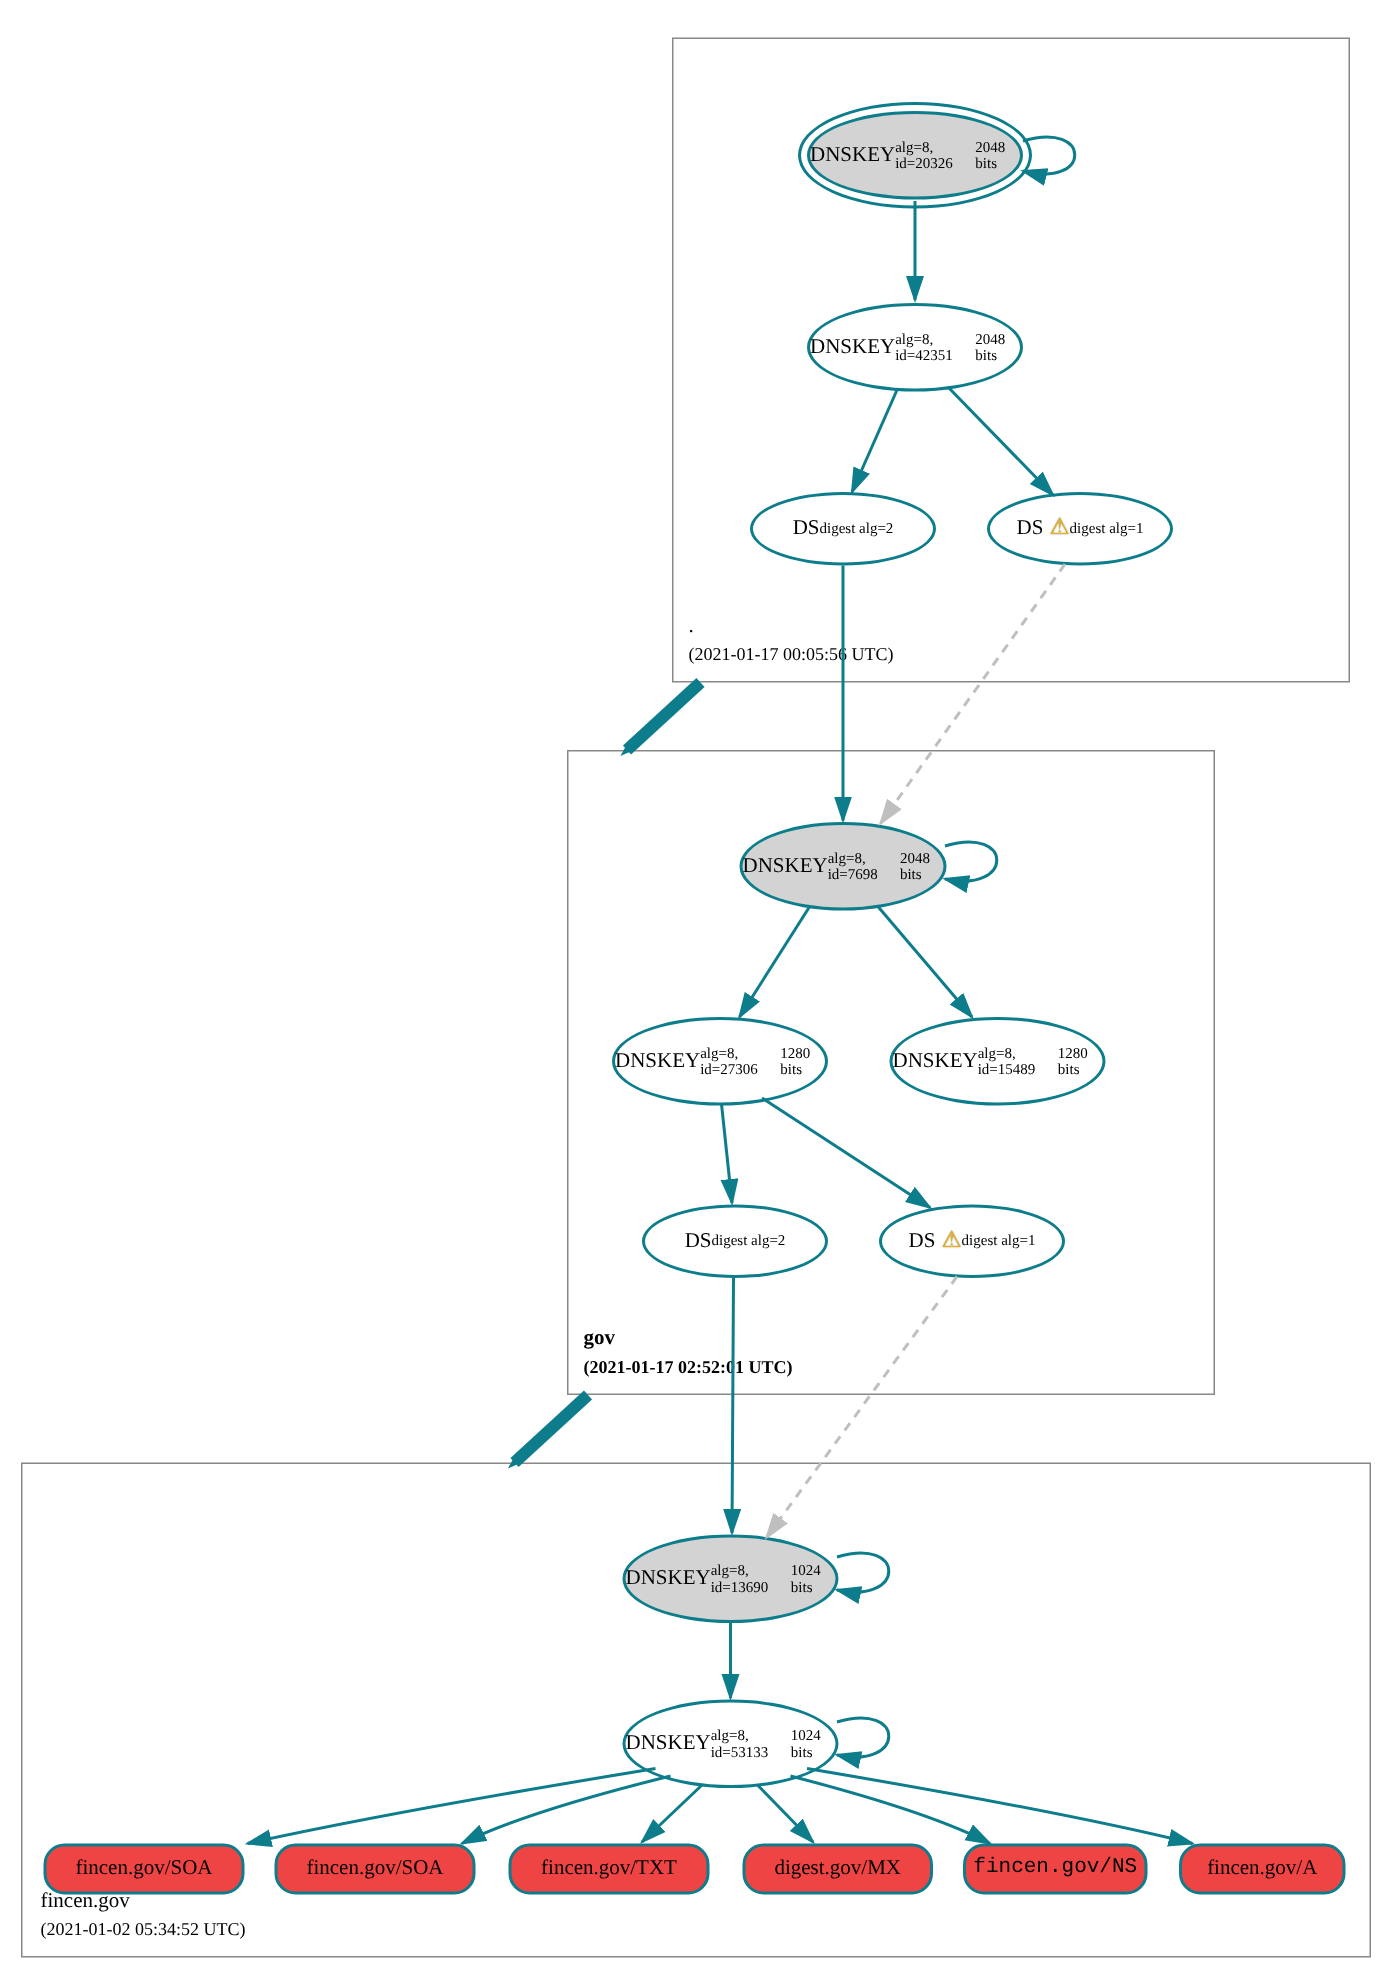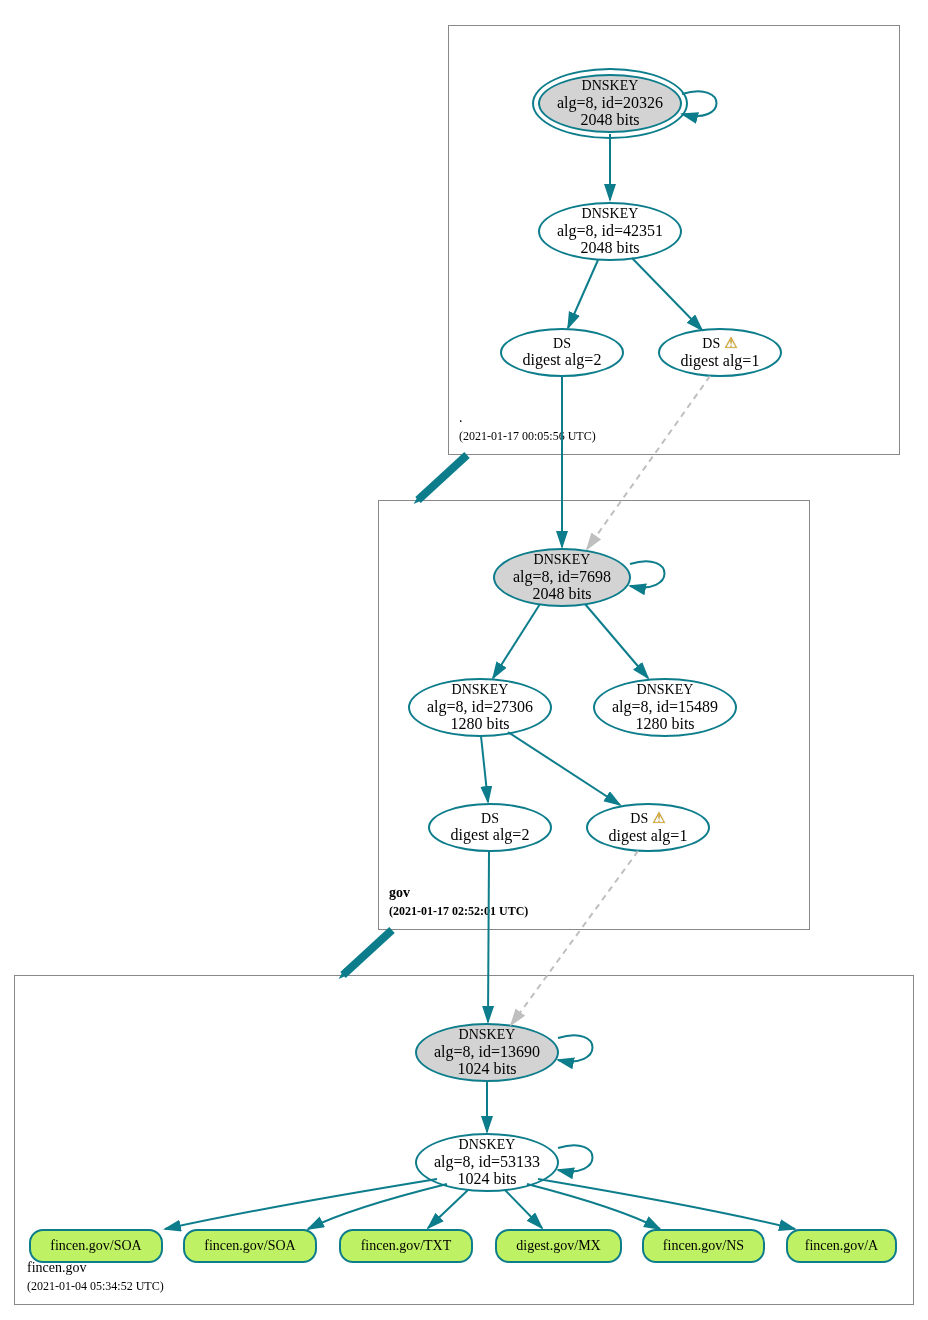--- a/index.html
+++ b/index.html
@@ -25,53 +25,53 @@
     color: #000;
   }
   .zone-date {
     position: absolute;
     font-size: 12px;
     color: #000;
   }
   .node {
     position: absolute;
     display: flex;
-    flex-direction: column;
+    flex-direction: row;
     justify-content: center;
     align-items: center;
     box-sizing: border-box;
     font-size: 14px;
     line-height: 1.1;
-    text-align: right;
+    text-align: left;
   }
   .ellipse {
     border: 2px solid #0d7d8c;
     border-radius: 50%;
     background: #fff;
   }
   .ellipse.gray {
     background: #d3d3d3;
   }
   .double-ring {
     position: absolute;
     border: 2px solid #0d7d8c;
     border-radius: 50%;
     pointer-events: none;
     box-sizing: border-box;
   }
   .rrset {
     border: 2px solid #0d7d8c;
     border-radius: 14px;
-    background: #bef264;
+    background: #ef4444;
   }
   .node-title {
     font-size: 14px;
   }
   .node-sub {
-    font-size: 16px;
+    font-size: 10px;
   }
   .warning-icon {
     display: inline-block;
     color: #f0b000;
     font-size: 15px;
     margin-left: 4px;
     text-shadow: 0 0 1px #585858;
   }
   svg {
     position: absolute;
@@ -90,21 +90,21 @@
     <div class="zone-date" style="left:10px; bottom:10px;">(2021-01-17 00:05:56 UTC)</div>
   </div>
 
   <div class="zone-box" style="left:368px; top:490px; width:432px; height:430px;font-weight:bold;">
     <div class="zone-label" style="left:10px; bottom:28px;">gov</div>
     <div class="zone-date" style="left:10px; bottom:10px;">(2021-01-17 02:52:01 UTC)</div>
   </div>
 
   <div class="zone-box" style="left:4px; top:965px; width:900px; height:330px;">
     <div class="zone-label" style="left:12px; bottom:28px;">fincen.gov</div>
-    <div class="zone-date" style="left:12px; bottom:10px;">(2021-01-04 05:34:52 UTC)</div>
+    <div class="zone-date" style="left:12px; bottom:10px;">(2021-01-02 05:34:52 UTC)</div>
   </div>
 
   <div class="double-ring" style="left:522px; top:58px; width:156px; height:71px;"></div>
   <div class="node ellipse gray" style="left:528px; top:64px; width:144px; height:59px;">
     <div class="node-title">DNSKEY</div>
     <div class="node-sub">alg=8, id=20326</div>
     <div class="node-sub">2048 bits</div>
   </div>
 
   <div class="node ellipse" style="left:528px; top:192px; width:144px; height:59px;">
@@ -160,21 +160,21 @@
   <div class="node ellipse" style="left:405px; top:1123px; width:144px; height:59px;">
     <div class="node-title">DNSKEY</div>
     <div class="node-sub">alg=8, id=53133</div>
     <div class="node-sub">1024 bits</div>
   </div>
 
   <div class="node rrset" style="left:19px; top:1219px; width:134px; height:34px;">fincen.gov/SOA</div>
   <div class="node rrset" style="left:173px; top:1219px; width:134px; height:34px;">fincen.gov/SOA</div>
   <div class="node rrset" style="left:329px; top:1219px; width:134px; height:34px;font-family:Liberation Serif, serif;">fincen.gov/TXT</div>
   <div class="node rrset" style="left:485px; top:1219px; width:127px; height:34px;">digest.gov/MX</div>
-  <div class="node rrset" style="left:632px; top:1219px; width:123px; height:34px;">fincen.gov/NS</div>
+  <div class="node rrset" style="left:632px; top:1219px; width:123px; height:34px;font-family:Liberation Mono, monospace;">fincen.gov/NS</div>
   <div class="node rrset" style="left:776px; top:1219px; width:111px; height:34px;">fincen.gov/A</div>
 
   <svg width="908" height="1300">
     <defs>
       <marker id="arrTeal" markerWidth="10" markerHeight="10" refX="8" refY="3" orient="auto" markerUnits="strokeWidth">
         <path d="M0,0 L9,3 L0,6 Z" fill="#0d7d8c"></path>
       </marker>
       <marker id="arrTealBig" markerWidth="12" markerHeight="12" refX="6" refY="4" orient="auto" markerUnits="userSpaceOnUse">
         <path d="M0,0 L12,4 L0,8 Z" fill="#0d7d8c"></path>
       </marker>

